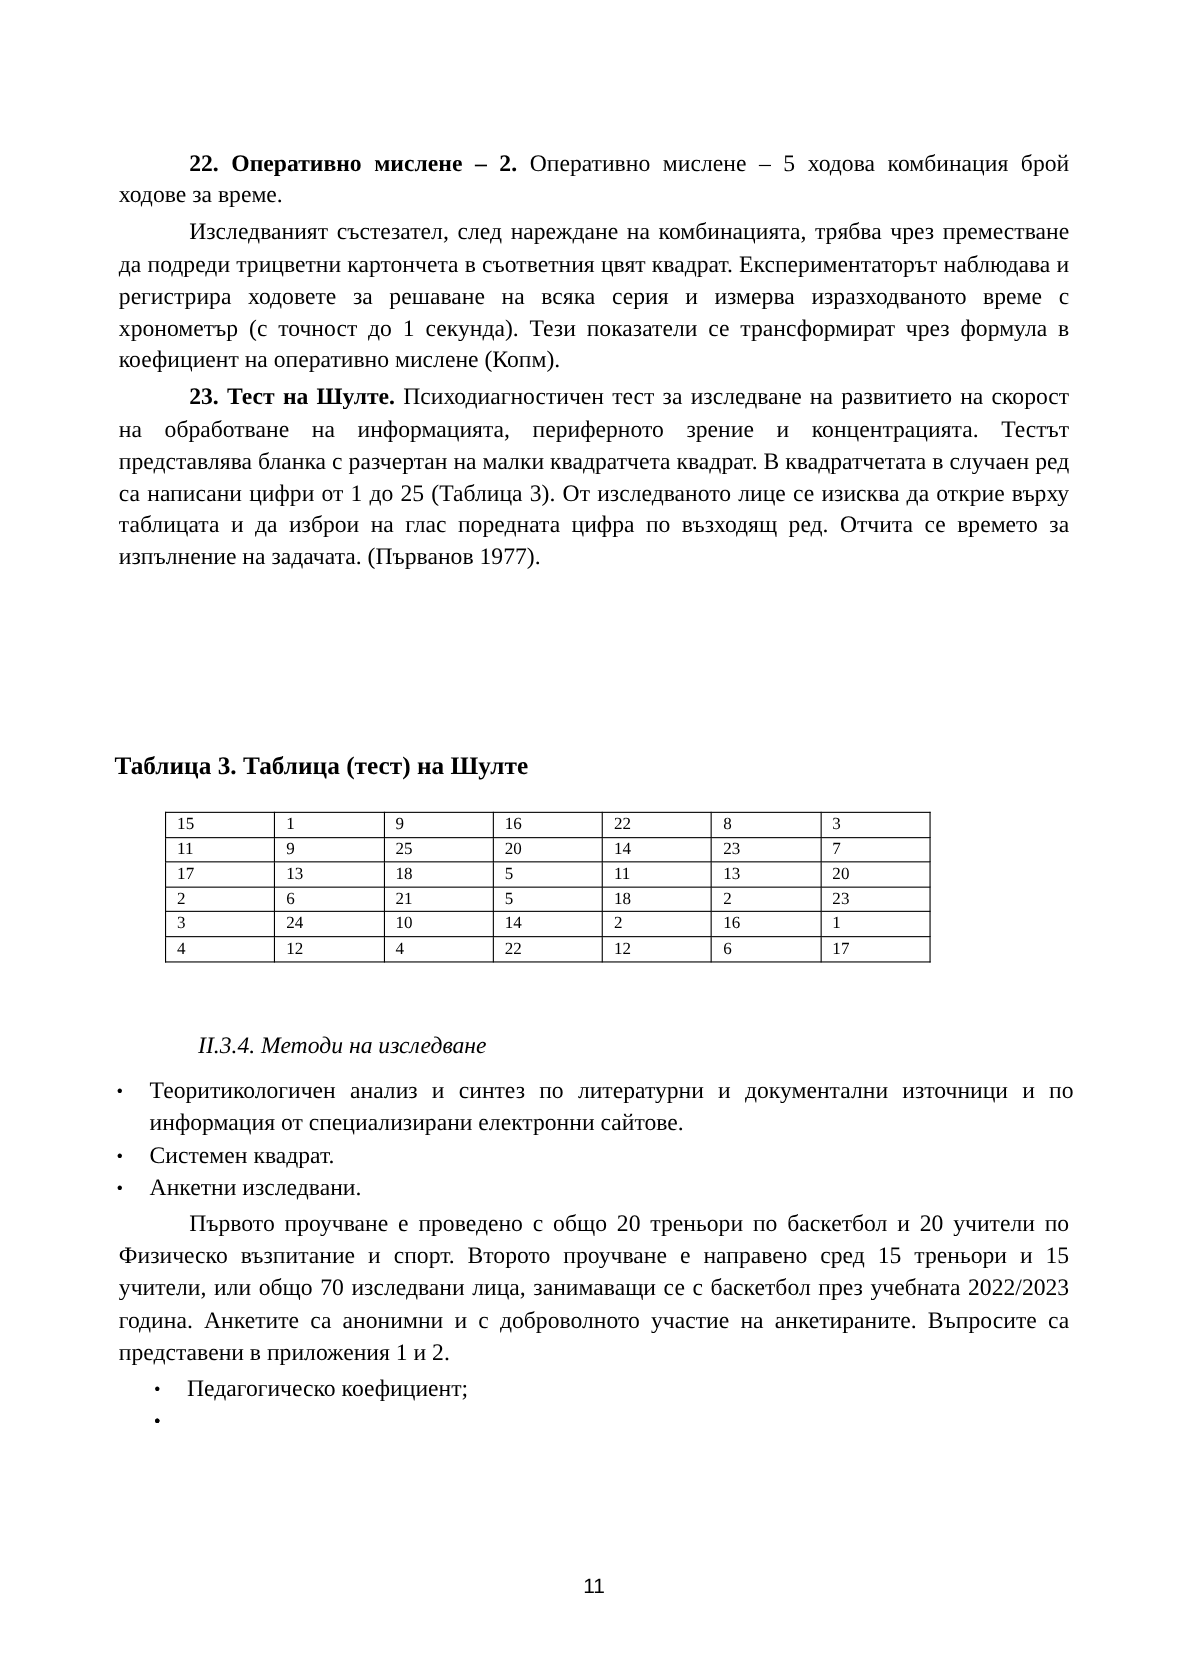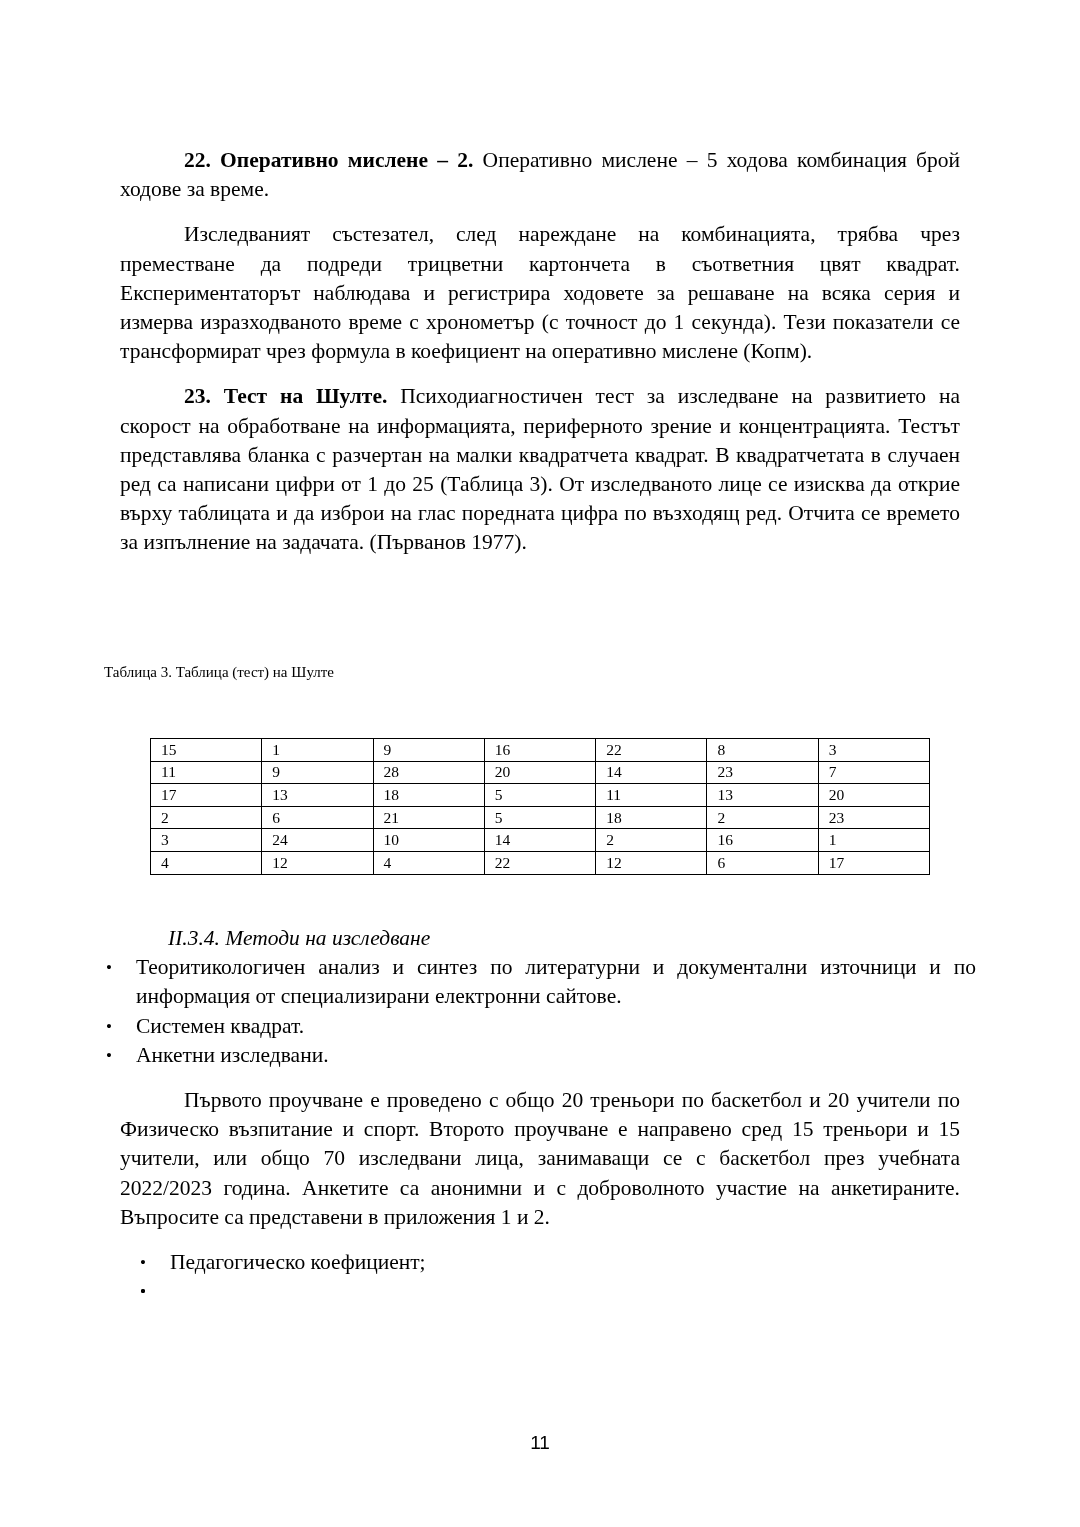--- a/index.html
+++ b/index.html
@@ -3,38 +3,38 @@
   <meta charset="utf-8">
   <style>
     html, body { margin: 0; padding: 0; background: #ffffff; }
     body {
       width: 1080px; height: 1527px; position: relative; overflow: hidden;
       font-family: "Liberation Serif", serif; color: #000;
     }
     .page { position: absolute; left: 104px; top: 130px; width: 872px; }
     .p {
       font-size: 21.5px; line-height: 29.2px; text-align: justify;
-      margin: 16px; text-indent: 64px;
+      margin: 4px; text-indent: 64px;
     }
     .p b { font-weight: bold; }
     .caption {
-      font-size: 15px; font-weight: normal; margin: 0;
-      position: absolute; left: 104px; top: 664px;
+      font-size: 23px; font-weight: bold; margin: 0;
+      position: absolute; left: 104px; top: 684px;
     }
     table.schulte {
-      position: absolute; left: 150px; top: 738px; width: 780px;
+      position: absolute; left: 150px; top: 738px; width: 696px;
       border-collapse: collapse; font-family: "Liberation Serif", serif;
       font-size: 15.5px; line-height: 18px; border-radius: 26px;
     }
     table.schulte td {
       border: 1.2px solid #000; padding: 1px 0 1px 10px; height: 19.6px;
       width: 14.28%; vertical-align: middle;
     }
     .section { position: absolute; left: 104px; top: 924px; width: 872px; }
-    .subhead { font-size: 21.5px; font-style: italic; line-height: 29.2px; padding-left: 64px; margin: 0; }
+    .subhead { font-size: 21.5px; font-style: italic; line-height: 29.2px; padding-left: 64px; margin: 12px; }
     ul.bullets1 { list-style: none; margin: 0; padding: 0; }
     ul.bullets1 li {
       position: relative; padding-left: 32px; font-size: 21.5px; line-height: 29.2px;
       text-align: justify;
     }
     ul.bullets1 li .dot {
       position: absolute; left: 2px; top: 0; font-size: 17px;
     }
     ul.bullets2 { list-style: none; margin: 0; padding: 0 0 0 34px; }
     ul.bullets2 li { position: relative; padding-left: 32px; font-size: 21.5px; line-height: 29.2px; }
@@ -62,21 +62,21 @@
         <td>1</td>
         <td>9</td>
         <td>16</td>
         <td>22</td>
         <td>8</td>
         <td>3</td>
       </tr>
       <tr>
         <td>11</td>
         <td>9</td>
-        <td>28</td>
+        <td>25</td>
         <td>20</td>
         <td>14</td>
         <td>23</td>
         <td>7</td>
       </tr>
       <tr>
         <td>17</td>
         <td>13</td>
         <td>18</td>
         <td>5</td>

